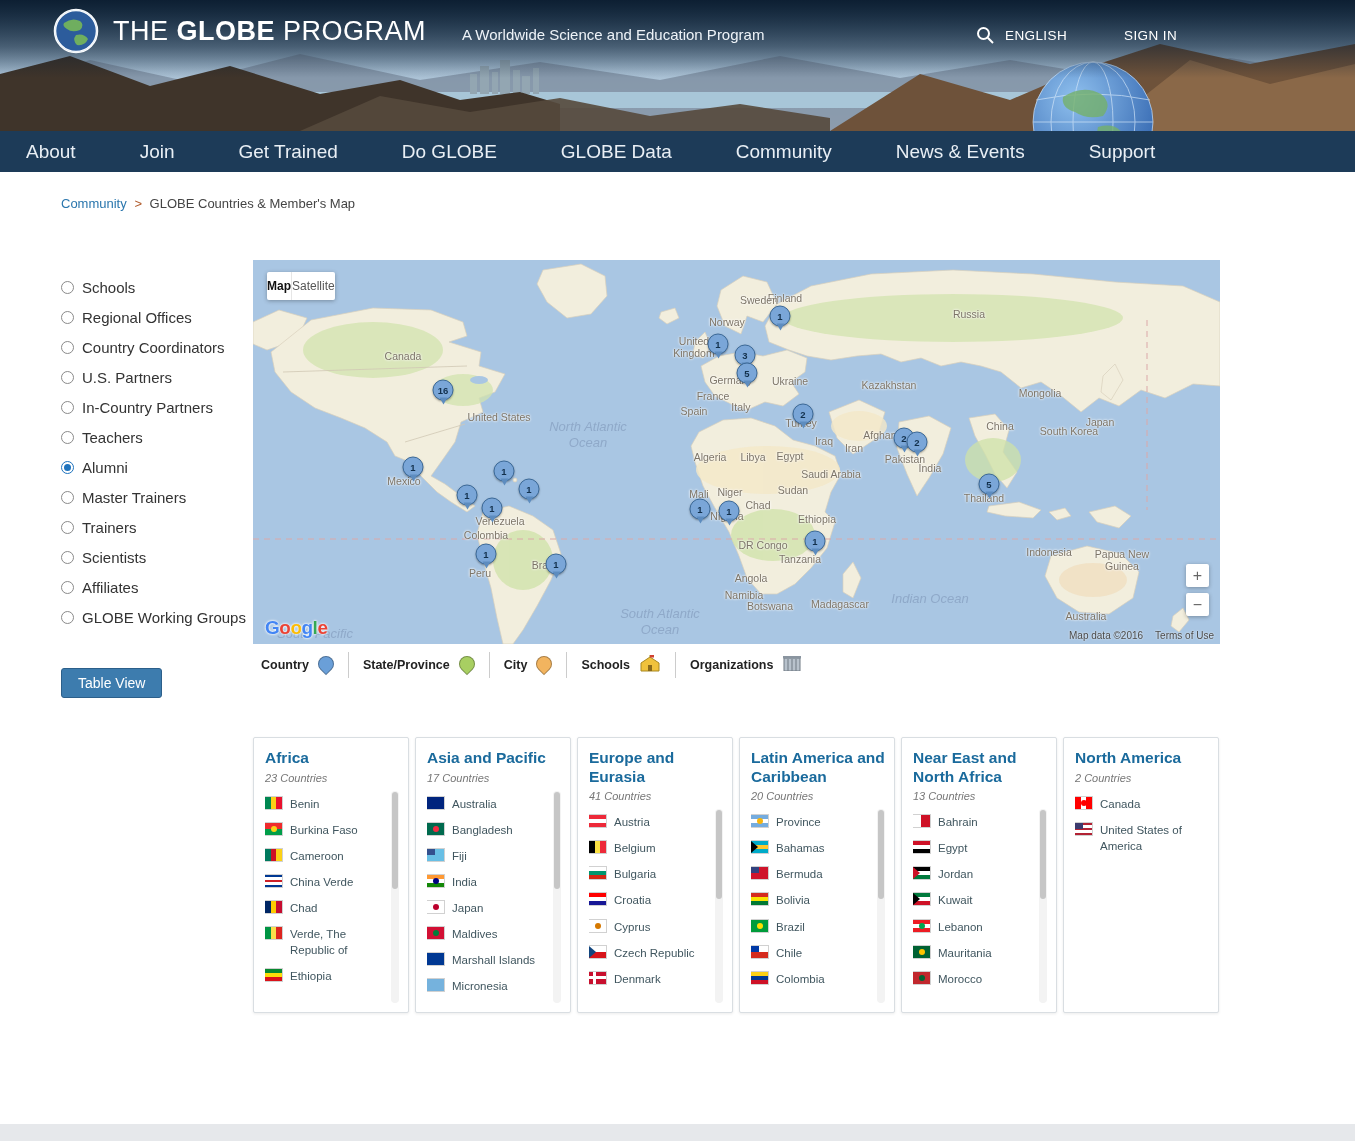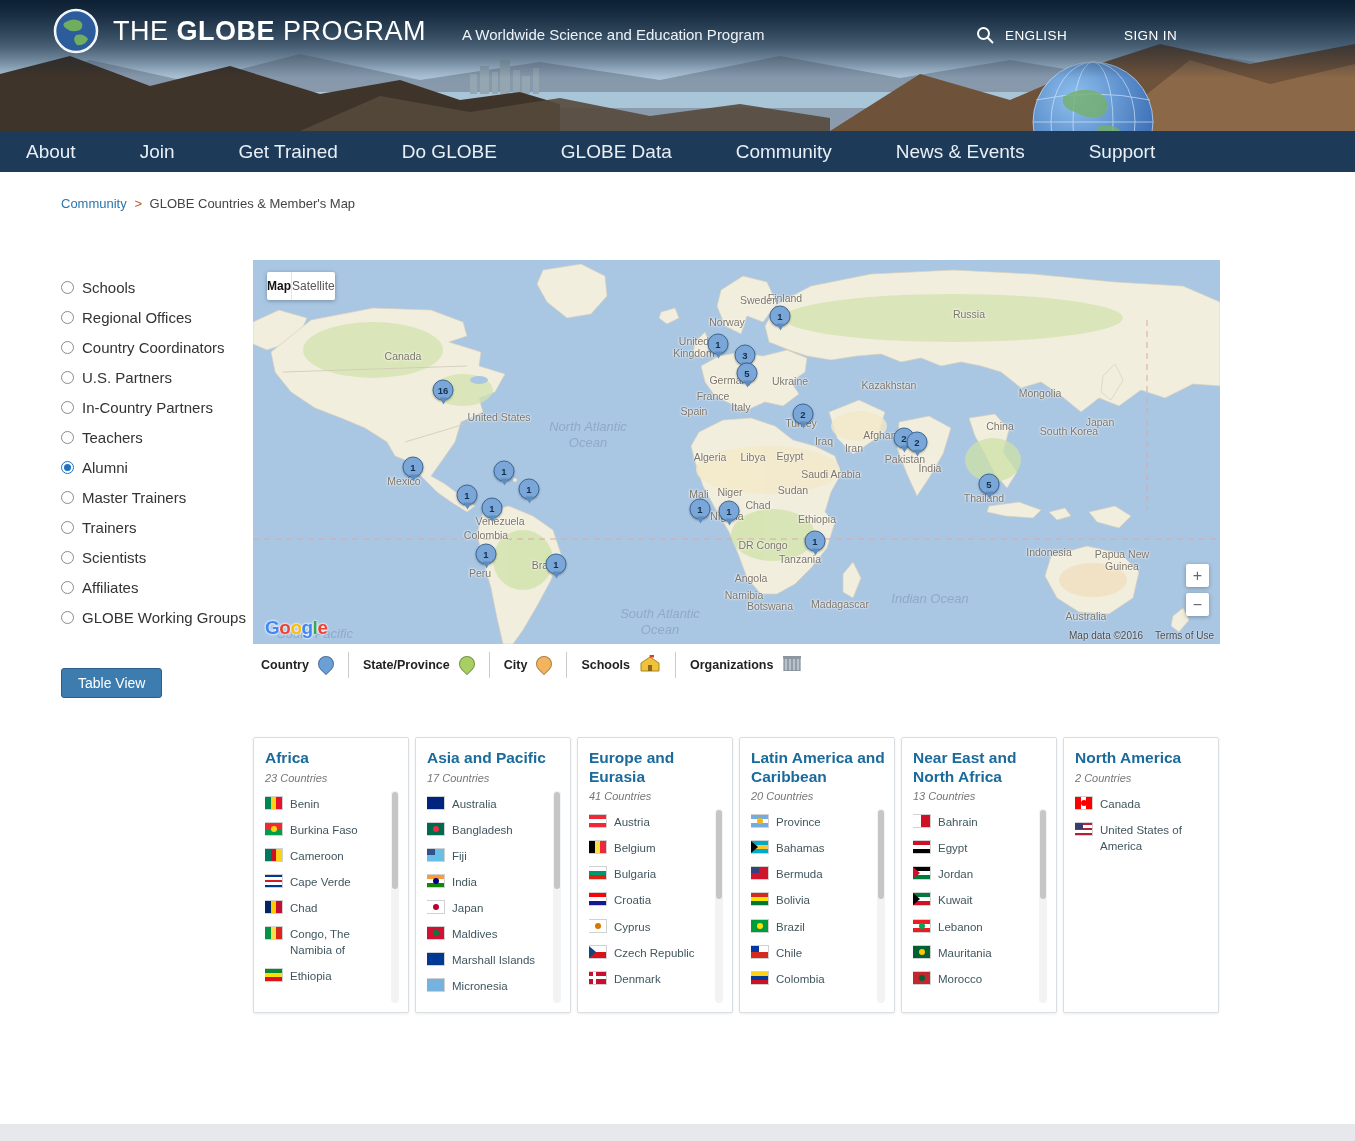--- a/index.html
+++ b/index.html
@@ -435,29 +435,29 @@
                   <span class="fdot" style="background: rgb(252, 209, 22);"></span>
                 </span>
                 <span class="country-name">Burkina Faso</span>
               </div>
               <div class="country-row">
                 <span class="flag" style="background: linear-gradient(to right, rgb(0, 122, 94) 0%, rgb(0, 122, 94) 33.3%, rgb(206, 17, 38) 33.3%, rgb(206, 17, 38) 66.7%, rgb(252, 209, 22) 66.7%, rgb(252, 209, 22) 100%);"></span>
                 <span class="country-name">Cameroon</span>
               </div>
               <div class="country-row">
                 <span class="flag" style="background: linear-gradient(rgb(0, 56, 147) 0%, rgb(0, 56, 147) 20%, rgb(255, 255, 255) 20%, rgb(255, 255, 255) 40%, rgb(207, 32, 39) 40%, rgb(207, 32, 39) 60%, rgb(255, 255, 255) 60%, rgb(255, 255, 255) 80%, rgb(0, 56, 147) 80%, rgb(0, 56, 147) 100%);"></span>
-                <span class="country-name">Cape Verde</span>
+                <span class="country-name">China Verde</span>
               </div>
               <div class="country-row">
                 <span class="flag" style="background: linear-gradient(to right, rgb(0, 38, 100) 0%, rgb(0, 38, 100) 33.3%, rgb(254, 203, 0) 33.3%, rgb(254, 203, 0) 66.7%, rgb(198, 12, 48) 66.7%, rgb(198, 12, 48) 100%);"></span>
                 <span class="country-name">Chad</span>
               </div>
               <div class="country-row">
                 <span class="flag" style="background: linear-gradient(to right, rgb(0, 149, 67) 0%, rgb(0, 149, 67) 33.3%, rgb(251, 222, 74) 33.3%, rgb(251, 222, 74) 66.7%, rgb(220, 36, 31) 66.7%, rgb(220, 36, 31) 100%);"></span>
-                <span class="country-name">Congo, The Namibia of</span>
+                <span class="country-name">Verde, The Republic of</span>
               </div>
               <div class="country-row">
                 <span class="flag" style="background: linear-gradient(rgb(7, 137, 48) 0%, rgb(7, 137, 48) 33.3%, rgb(252, 221, 9) 33.3%, rgb(252, 221, 9) 66.7%, rgb(218, 18, 26) 66.7%, rgb(218, 18, 26) 100%);"></span>
                 <span class="country-name">Ethiopia</span>
               </div>
               <div class="fake-scrollbar">
                 <div class="thumb"></div>
               </div>
             </div>
           </div>

